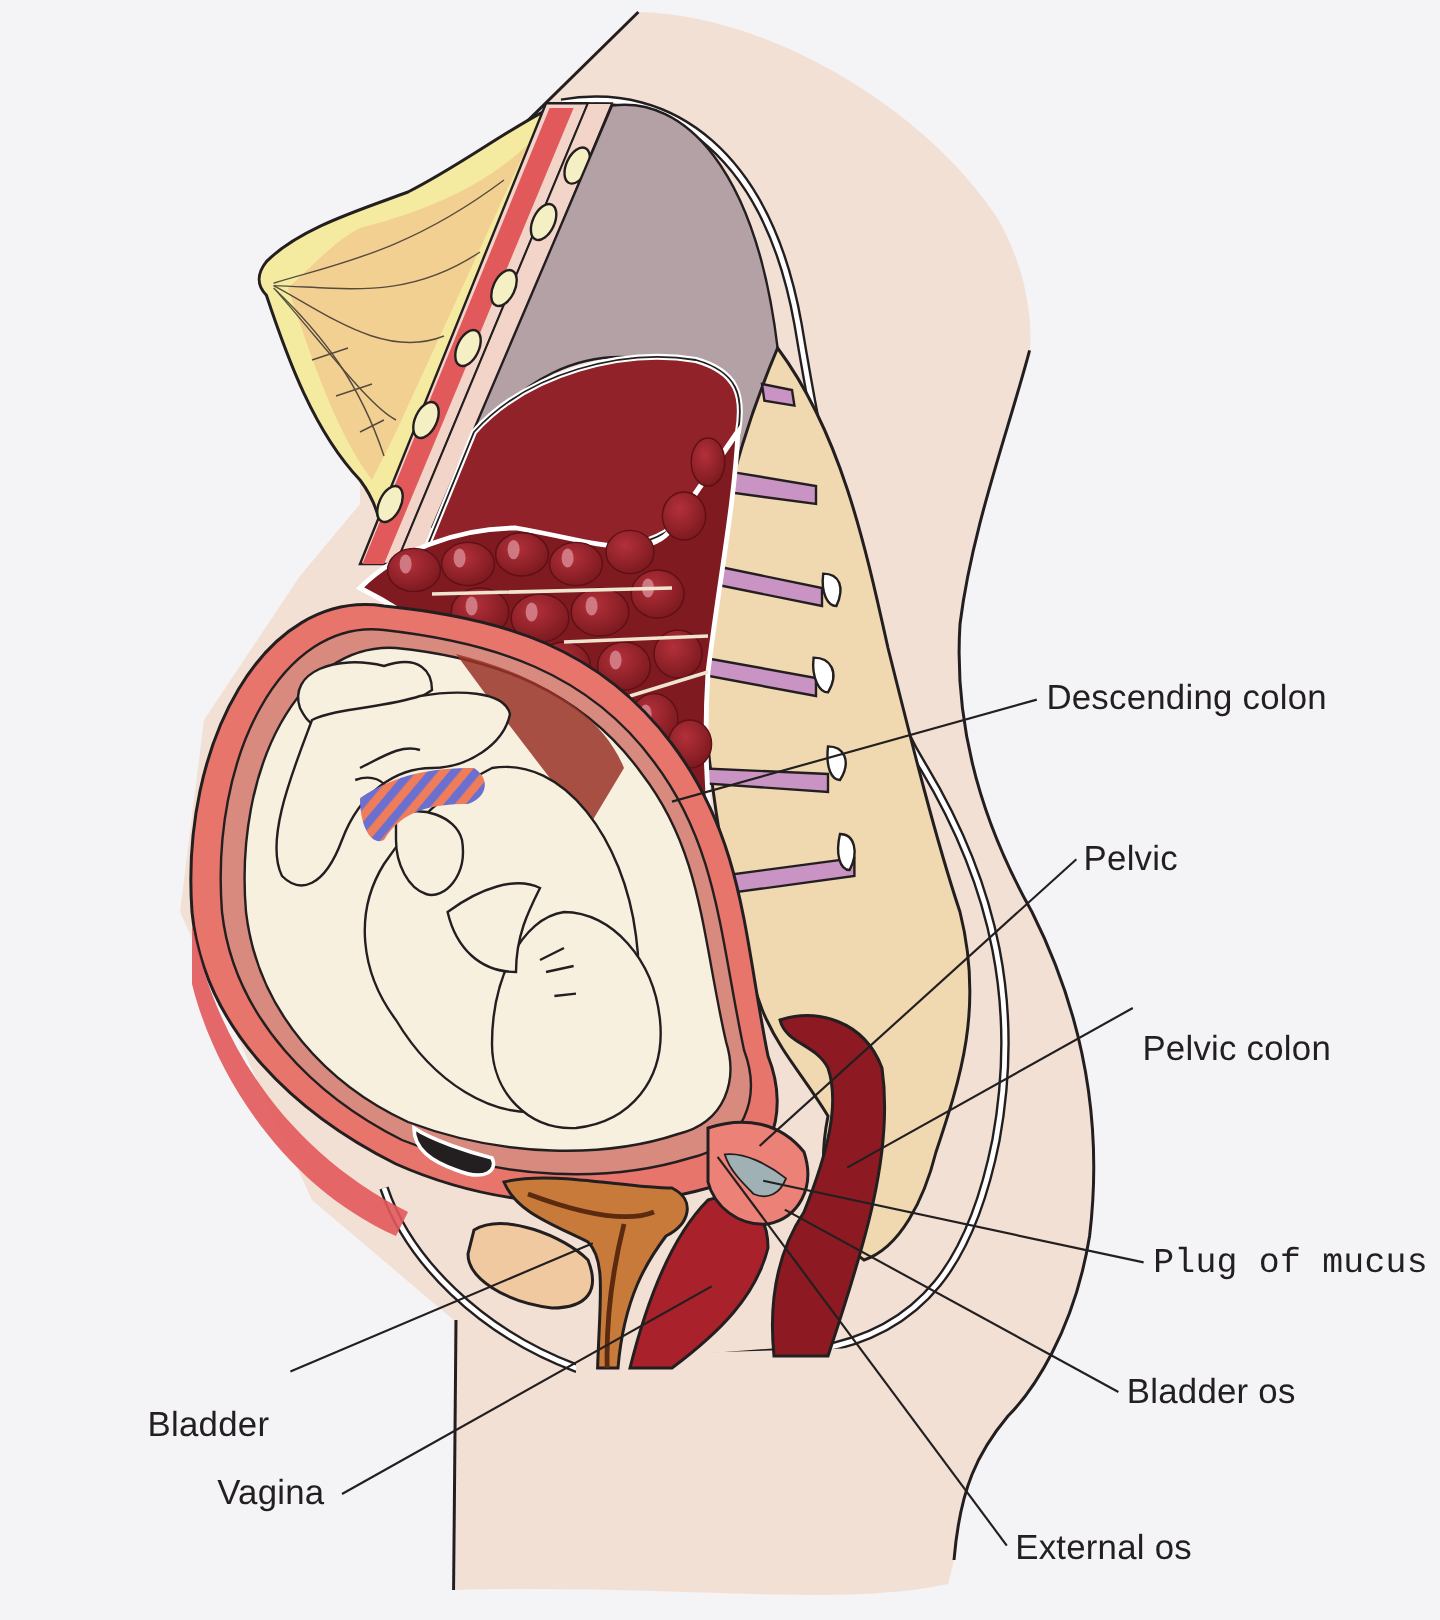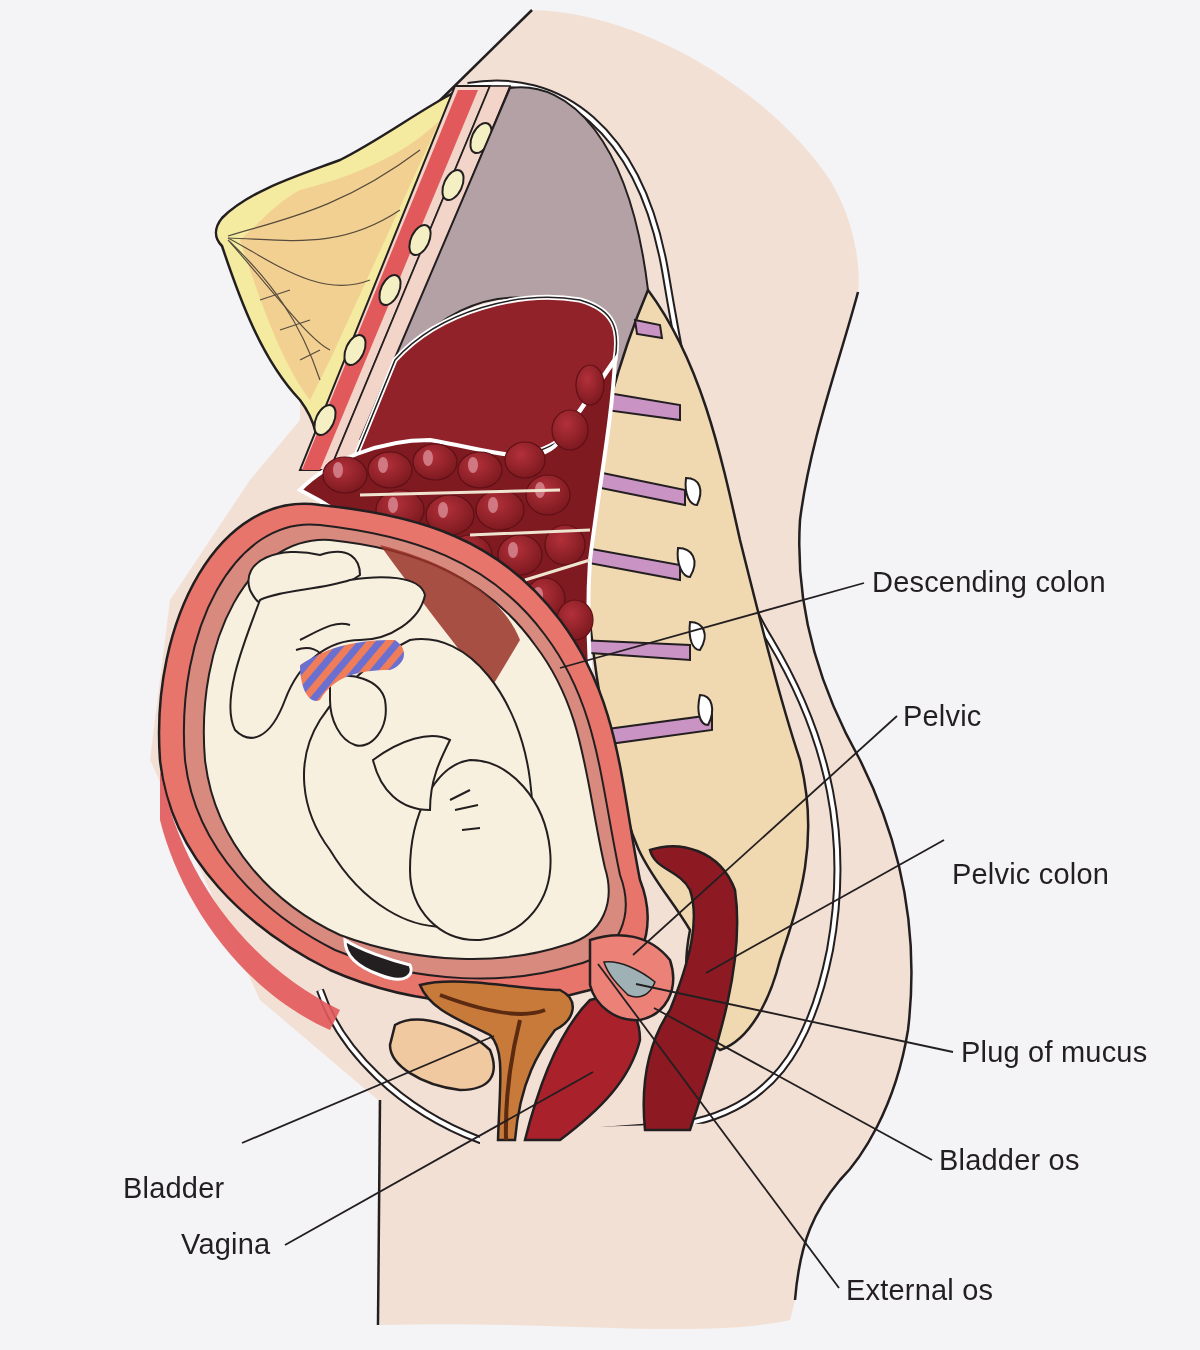--- a/index.html
+++ b/index.html
@@ -234,18 +234,18 @@
       <line id="ll-external-os" x1="932" y1="1160" x2="654" y2="1008"></line>
       <line id="ll-internal-os" x1="839" y1="1288" x2="598" y2="964"></line>
       <line id="ll-bladder" x1="242" y1="1143" x2="494" y2="1036"></line>
       <line id="ll-vagina" x1="285" y1="1245" x2="593" y2="1072"></line>
     </g>
   </svg>
 
   <div class="label" style="left:872px;top:568px;">Descending colon</div>
   <div class="label" style="left:903px;top:702px;">Pelvic</div>
   <div class="label" style="left:952px;top:825px;margin-top:35px;">Pelvic colon</div>
-  <div class="label" style="left:961px;top:1038px;">Plug of mucus</div>
+  <div class="label" style="left:961px;top:1038px;font-family:Liberation Mono, monospace;">Plug of mucus</div>
   <div class="label" style="left:939px;top:1146px;">Bladder os</div>
   <div class="label" style="left:846px;top:1276px;">External os</div>
   <div class="label" style="left:123px;top:1130px;margin-top:44px;">Bladder</div>
   <div class="label" style="left:181px;top:1230px;">Vagina</div>
 </div>
 
 </body></html>

